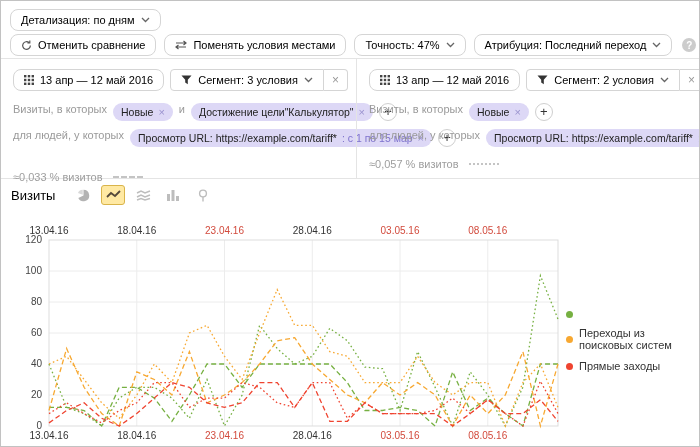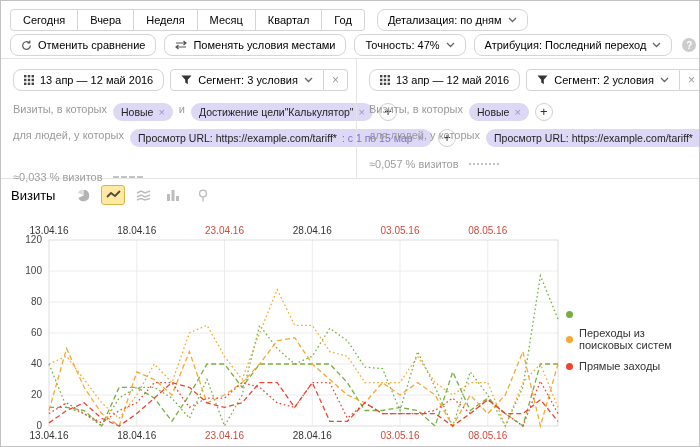--- a/index.html
+++ b/index.html
@@ -65,28 +65,20 @@
   .ldot { width: 7px; height: 7px; border-radius: 50%; flex: 0 0 auto; }
   #chart-svg { position: absolute; top: 224px; left: 0; }
   svg text { font-family: "Liberation Sans", "DejaVu Sans", sans-serif; }
 </style>
 </head>
 <body>
 
 <div class="page">
 
   <div class="row1">
-    <div class="tabgroup">
-      <div class="tab">Сегодня</div>
-      <div class="tab">Вчера</div>
-      <div class="tab">Неделя</div>
-      <div class="tab">Месяц</div>
-      <div class="tab">Квартал</div>
-      <div class="tab">Год</div>
-    </div>
     <div class="btn">
       <span>Детализация: по дням</span>
       <svg class="chev" width="9" height="6">
           <path d="M1 1 L4.5 4.5 L8 1" fill="none" stroke="#666" stroke-width="1.3"></path>
         </svg>
     </div>
   </div>
 
   <div class="row2">
     <div class="btn">

